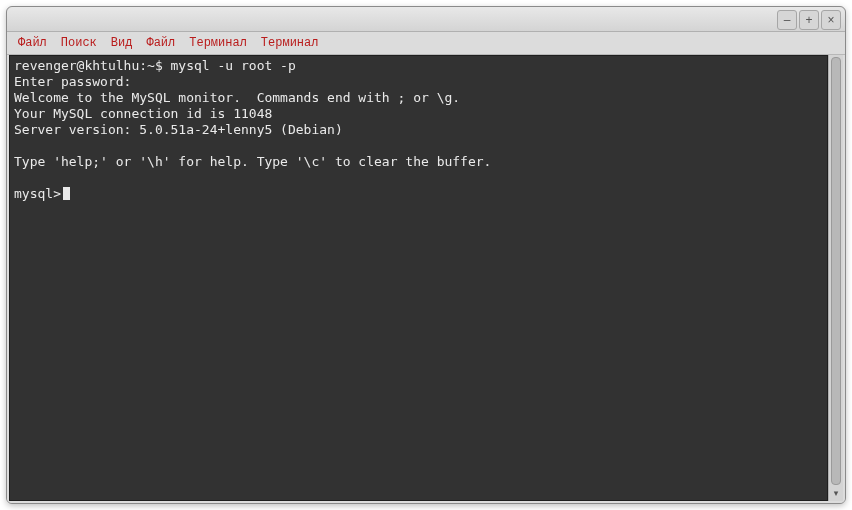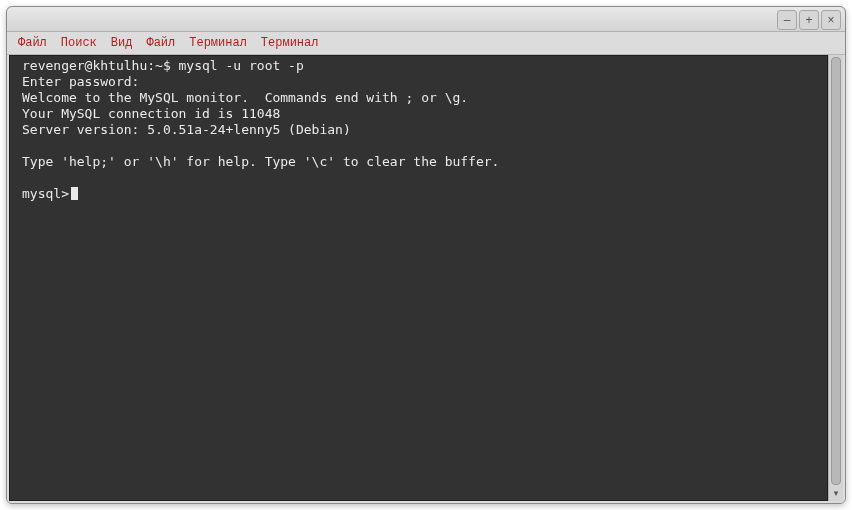--- a/index.html
+++ b/index.html
@@ -86,21 +86,21 @@
     background: #dcdcdc;
     padding: 0 2px 2px 2px;
   }
   .terminal {
     flex: 1;
     background: #323232;
     color: #eaeaea;
     font-family: "DejaVu Sans Mono","Liberation Mono","Courier New",monospace;
     font-size: 13px;
     line-height: 16px;
-    padding: 2px 12px;
+    padding: 2px 4px;
     white-space: pre;
     overflow: hidden;
     border: 1px solid #1e1e1e;
   }
   .prompt-user { color: #eaeaea; }
   .scrollbar {
     width: 14px;
     background: #d4d4d4;
     border-left: 1px solid #b0b0b0;
     position: relative;

